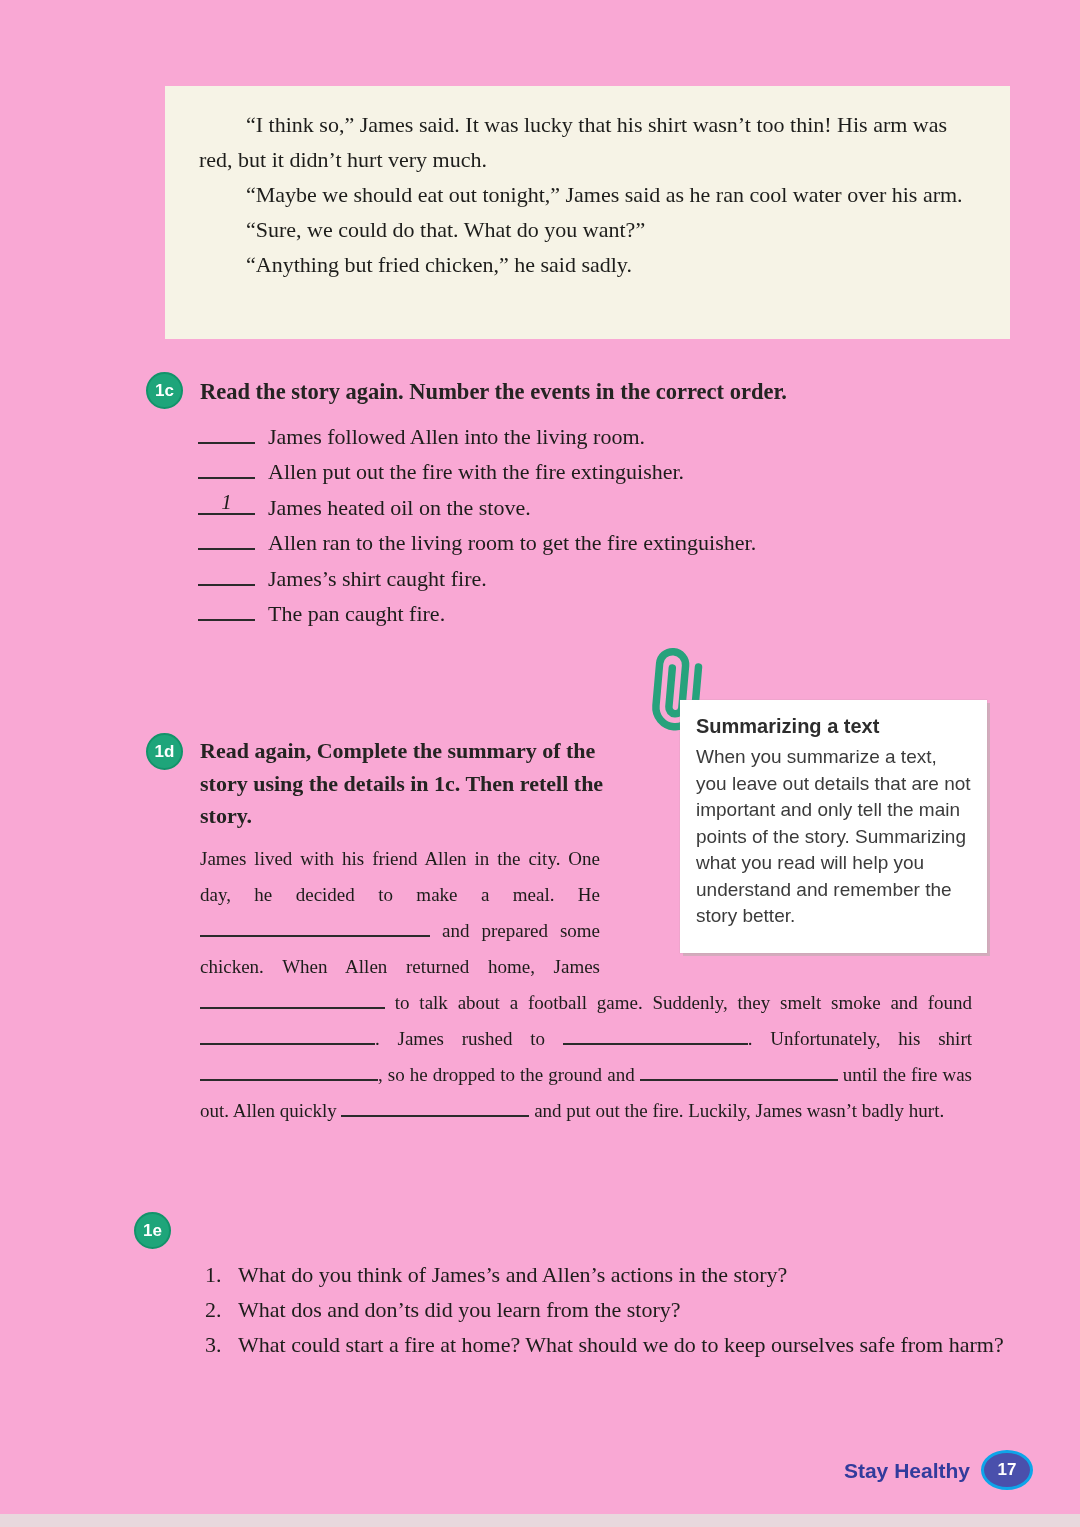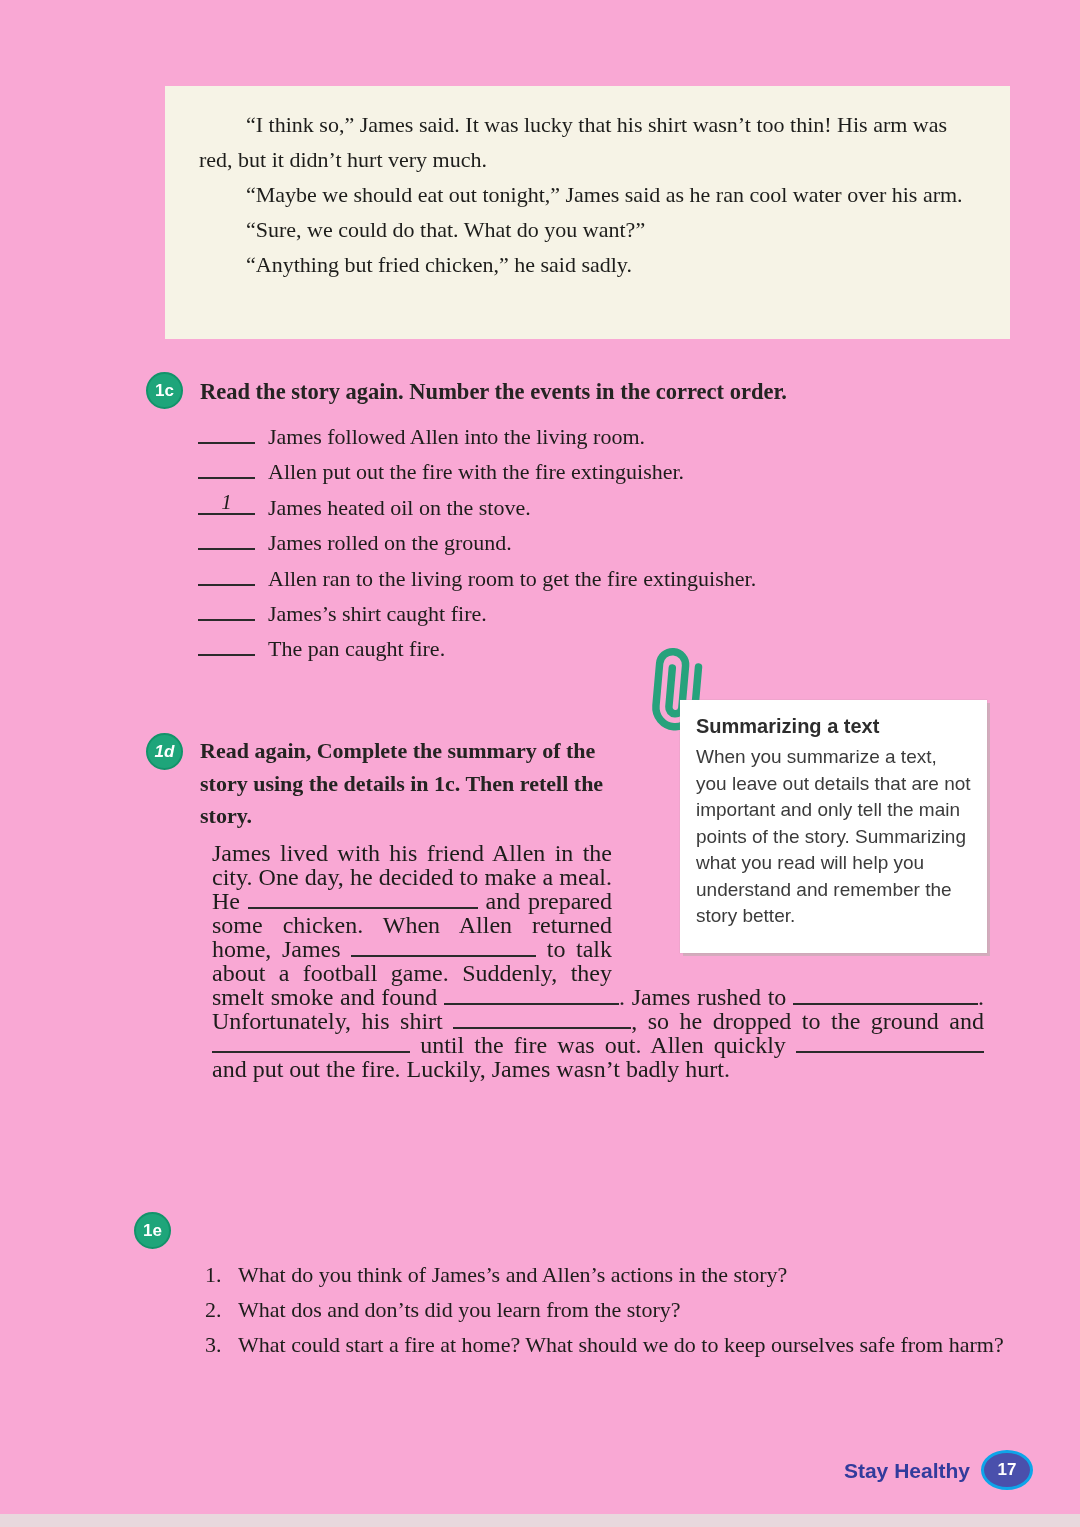--- a/index.html
+++ b/index.html
@@ -17,21 +17,21 @@
   }
   .story-p{margin:0;text-indent:47px;font-size:22px;line-height:35px;}
   
   .sec-badge{
     position:absolute;width:37px;height:37px;border-radius:50%;
     background:var(--badge-green,#1ea57a);border:2px solid #12936a;box-sizing:border-box;
     color:#fff;display:flex;align-items:center;justify-content:center;
     font:bold 17px/1 "Liberation Sans",sans-serif;
   }
   .b1c{left:146px;top:372px;}
-  .b1d{left:146px;top:733px;font-style:italic;}
+  .b1d{left:146px;top:733px;}
   .b1e{left:134px;top:1212px;}
   .sec-heading{font-weight:bold;color:#242422;}
   .h1c{position:absolute;left:200px;top:376px;width:690px;font-size:22.5px;line-height:31px;}
   .h1d{position:absolute;left:200px;top:735px;width:408px;font-size:22px;line-height:32.5px;}
   .h1e{position:absolute;left:200px;top:1216px;width:500px;font-size:22.5px;line-height:31px;}
   
   .events{position:absolute;left:198px;top:419px;width:700px;}
   .evt-row{font-size:22px;line-height:35.4px;white-space:nowrap;}
   .evt-blank{
     display:inline-block;width:57px;height:0.55em;
@@ -45,22 +45,22 @@
   .clip{position:absolute;left:638px;top:650px;width:78px;height:78px;transform:rotate(-40deg);}
   .tip-box{
     position:absolute;left:680px;top:700px;width:307px;min-height:253px;
     box-sizing:border-box;background:#ffffff;padding:12px 16px 14px;
     box-shadow:3px 3px 0 rgba(175,173,165,0.5), 0 0 1px rgba(150,150,145,0.5);
   }
   .tip-title{margin:0 0 4px;font:bold 20px/28px "Liberation Sans","DejaVu Sans",sans-serif;color:#2d2d2d;}
   .tip-body{margin:0;font:19px/26.5px "Liberation Sans","DejaVu Sans",sans-serif;color:#3b3b3b;}
   
   .summary{
-    position:absolute;left:212px;top:841px;width:772px;
-    font-size:24px;line-height:24px;text-align:justify;
+    position:absolute;left:200px;top:841px;width:772px;
+    font-size:19px;line-height:36px;text-align:justify;
   }
   .sum-float{float:right;width:372px;height:140px;}
   .sum-blank{display:inline-block;height:12px;border-bottom:2px solid #2b2b2b;}
   
   .questions{position:absolute;left:205px;top:1257px;width:818px;}
   .q-row{display:flex;font-size:22px;line-height:35.2px;}
   .q-num{width:33px;flex:none;}
   .q-text{flex:1;}
   
   .footer-title{
@@ -90,21 +90,20 @@
         <p class="story-p">“Anything but fried chicken,” he said sadly.</p>
       </div>
   </div>
 
   <div class="sec-badge b1c">1c</div>
   <div class="sec-heading h1c">Read the story again. Number the events in the correct order.</div>
   <div class="events">
       <div class="evt-row"><span class="evt-blank"></span><span class="evt-text">James followed Allen into the living room.</span></div>
       <div class="evt-row"><span class="evt-blank"></span><span class="evt-text">Allen put out the fire with the fire extinguisher.</span></div>
       <div class="evt-row"><span class="evt-blank"><span class="evt-answer">1</span></span><span class="evt-text">James heated oil on the stove.</span></div>
-      <div class="evt-row"><span class="evt-blank"></span><span class="evt-text">James rolled on the ground.</span></div>
       <div class="evt-row"><span class="evt-blank"></span><span class="evt-text">Allen ran to the living room to get the fire extinguisher.</span></div>
       <div class="evt-row"><span class="evt-blank"></span><span class="evt-text">James’s shirt caught fire.</span></div>
       <div class="evt-row"><span class="evt-blank"></span><span class="evt-text">The pan caught fire.</span></div>
     </div>
 
   <svg class="clip" viewBox="0 0 24 24" fill="none" stroke="#27a27c" stroke-width="2.3" stroke-linecap="round" stroke-linejoin="round">
     <path d="M21.44 11.05l-9.19 9.19a6 6 0 0 1-8.49-8.49l9.19-9.19a4 4 0 0 1 5.66 5.66l-9.2 9.19a2 2 0 0 1-2.83-2.83l8.49-8.48"></path>
   </svg>
 
   <div class="tip-box">

